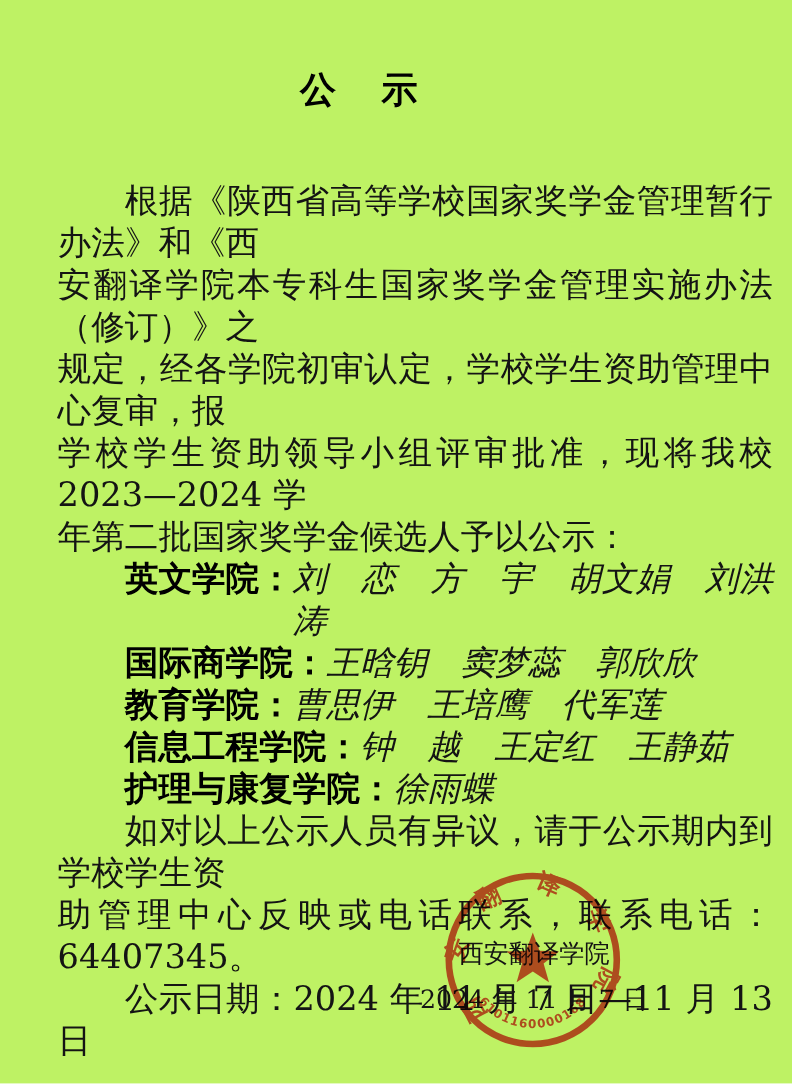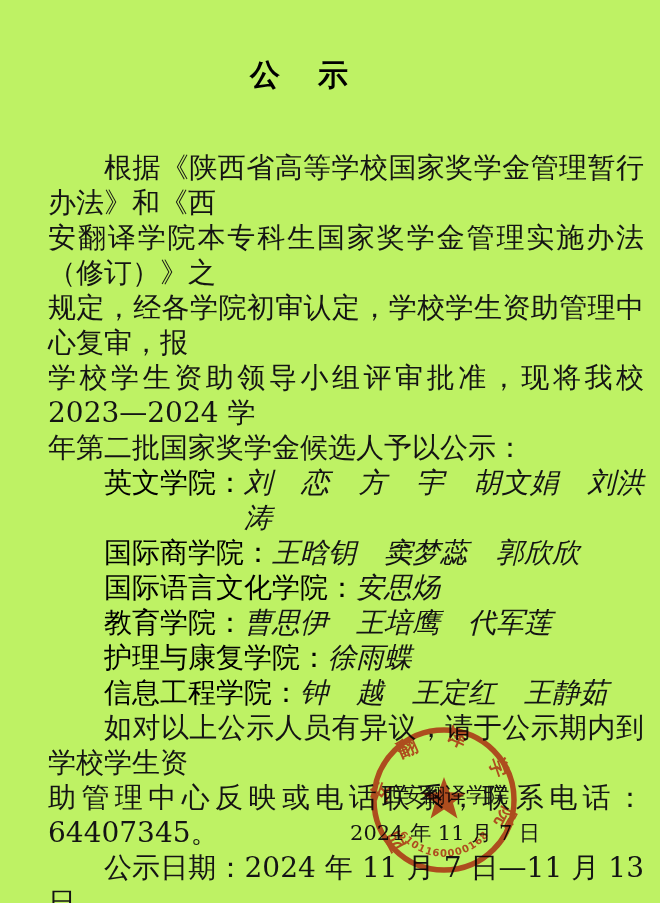--- a/index.html
+++ b/index.html
@@ -37,21 +37,21 @@
     white-space:pre-line;
     text-indent:2em;
   }
   .college {
     display:flex;
     align-items:flex-start;
     padding-left:2em;
   }
   .college .label {
     font-family:"DejaVu Sans", sans-serif;
-    font-weight:400;
+    font-weight:700;
     white-space:pre;
     flex:none;
     color:#000000;
   }
   .college .students { white-space:pre-line;font-style:italic; }
 
   .signature {
     position:absolute;
     left:310px; top:776px; width:270px;
     text-align:center;
@@ -90,34 +90,30 @@
 
     <div class="college">
       <span class="label">英文学院：</span>
       <span class="students">刘　恋　方　宇　胡文娟　刘洪涛</span>
     </div>
     <div class="college">
       <span class="label">国际商学院：</span>
       <span class="students">王晗钥　窦梦蕊　郭欣欣</span>
     </div>
     <div class="college">
-      <span class="label">国际语言文化学院：</span>
-      <span class="students">安思炀</span>
-    </div>
-    <div class="college">
       <span class="label">教育学院：</span>
       <span class="students">曹思伊　王培鹰　代军莲</span>
     </div>
     <div class="college">
+      <span class="label">信息工程学院：</span>
+      <span class="students">钟　越　王定红　王静茹</span>
+    </div>
+    <div class="college">
       <span class="label">护理与康复学院：</span>
       <span class="students">徐雨蝶</span>
-    </div>
-    <div class="college">
-      <span class="label">信息工程学院：</span>
-      <span class="students">钟　越　王定红　王静茹</span>
     </div>
 
     <p class="para">如对以上公示人员有异议，请于公示期内到学校学生资
 助管理中心反映或电话联系，联系电话：64407345。</p>
     <p class="para">公示日期：2024 年 11 月 7 日—11 月 13 日</p>
 
   </div>
 
   <div class="signature">
     <div>西安翻译学院</div>

